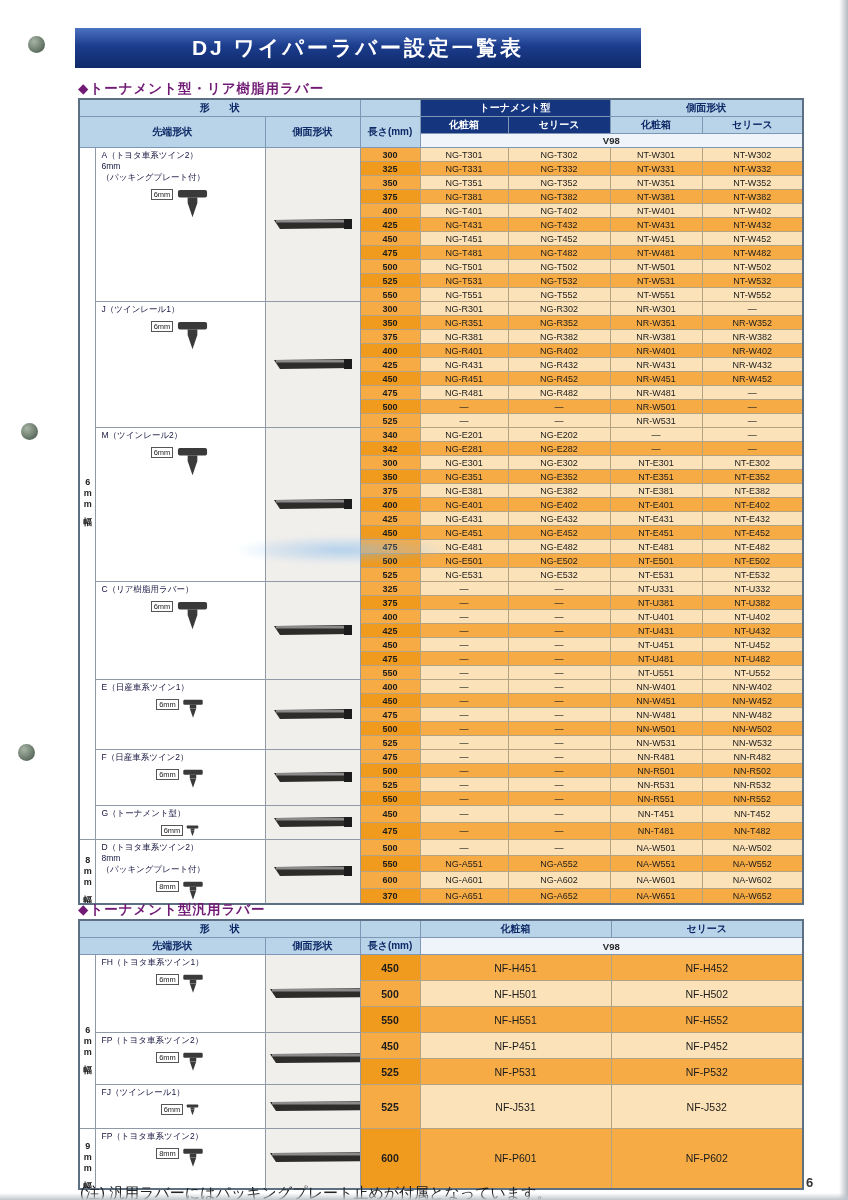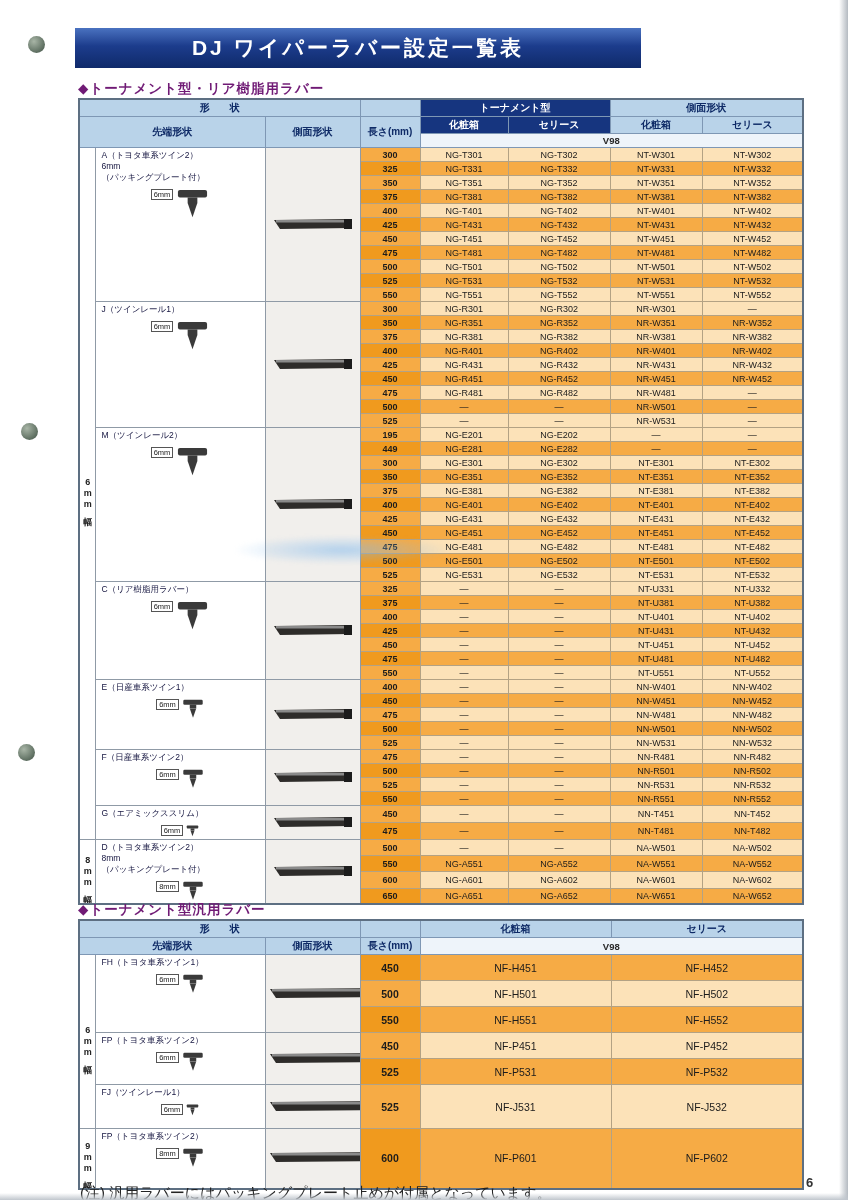--- a/index.html
+++ b/index.html
@@ -277,28 +277,28 @@
               <rect x="12" y="9" width="10" height="6" fill="#3a3a3a"></rect>
               <polygon points="12,15 22,15 17,30" fill="#3a3a3a"></polygon>
             </svg>
           </div>
         </td>
         <td class="sidecell" rowspan="11"><svg width="82" height="16" viewBox="0 0 82 16" preserveAspectRatio="none">
             <polygon points="2,4 80,3 80,12 8,13" fill="#2e2c2a"></polygon>
             <rect x="4" y="4" width="74" height="2.5" fill="#8a8a8a"></rect>
             <rect x="72" y="3" width="8" height="10" fill="#1c1c1c"></rect>
           </svg></td>
-        <td class="lencell len-light">195</td>
+        <td class="lencell len-light">340</td>
         <td class="light">NG-E201</td>
         <td class="light">NG-E202</td>
         <td class="light">—</td>
         <td class="light">—</td>
       </tr>
       <tr class="" style="height:14px">
-        <td class="lencell len-dark">449</td>
+        <td class="lencell len-dark">342</td>
         <td class="dark">NG-E281</td>
         <td class="dark">NG-E282</td>
         <td class="dark">—</td>
         <td class="dark">—</td>
       </tr>
       <tr class="" style="height:14px">
         <td class="lencell len-light">300</td>
         <td class="light">NG-E301</td>
         <td class="light">NG-E302</td>
         <td class="light">NT-E301</td>
@@ -515,21 +515,21 @@
       </tr>
       <tr class="" style="height:14px">
         <td class="lencell len-dark">550</td>
         <td class="dark">—</td>
         <td class="dark">—</td>
         <td class="dark">NN-R551</td>
         <td class="dark">NN-R552</td>
       </tr>
       <tr class="gstart" style="height:14px">
         <td class="tipcell" rowspan="2">
-          <div class="gl">G（エアミックススリム）</div>
+          <div class="gl">G（トーナメント型）</div>
           <div class="tipwrap">
             <span class="tiptag">6mm</span>
             <svg width="13" height="12" viewBox="0 0 34 32" preserveAspectRatio="none">
               <rect x="2" y="1" width="30" height="8" rx="2" fill="#3a3a3a"></rect>
               <rect x="12" y="9" width="10" height="6" fill="#3a3a3a"></rect>
               <polygon points="12,15 22,15 17,30" fill="#3a3a3a"></polygon>
             </svg>
           </div>
         </td>
         <td class="sidecell" rowspan="2"><svg width="82" height="16" viewBox="0 0 82 16" preserveAspectRatio="none">
@@ -586,21 +586,21 @@
         <td class="dark">NA-W552</td>
       </tr>
       <tr class="" style="height:14px">
         <td class="lencell len-light">600</td>
         <td class="light">NG-A601</td>
         <td class="light">NG-A602</td>
         <td class="light">NA-W601</td>
         <td class="light">NA-W602</td>
       </tr>
       <tr class="" style="height:14px">
-        <td class="lencell len-dark">650</td>
+        <td class="lencell len-dark">370</td>
         <td class="dark">NG-A651</td>
         <td class="dark">NG-A652</td>
         <td class="dark">NA-W651</td>
         <td class="dark">NA-W652</td>
       </tr>
     </tbody>
 </table>
 
 <div class="smear"></div>
 

